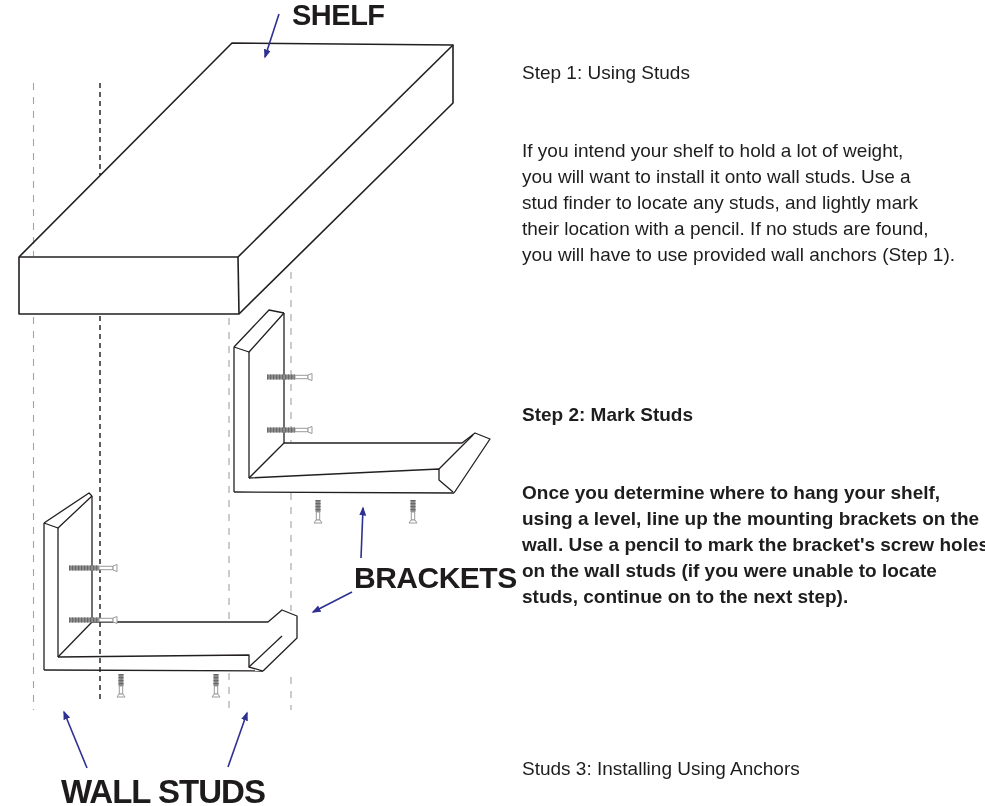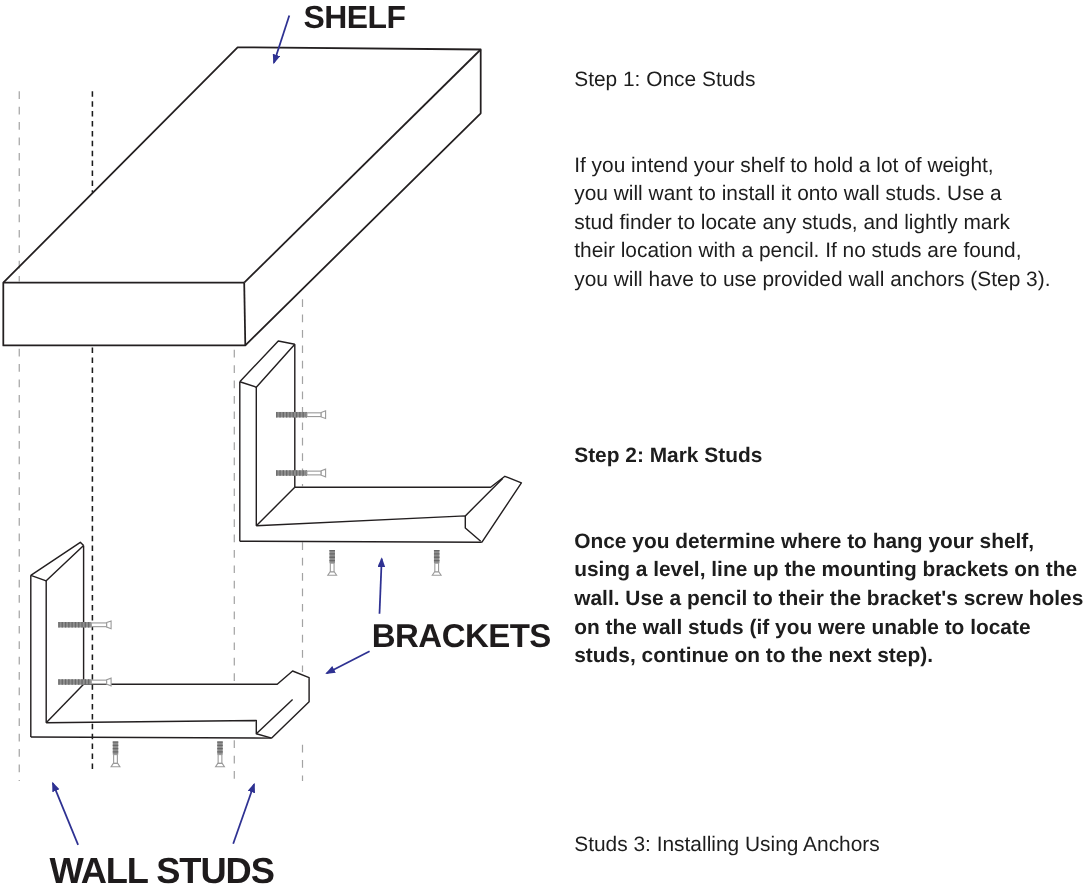--- a/index.html
+++ b/index.html
@@ -3,21 +3,21 @@
 <meta charset="utf-8">
 <style>
   html,body{margin:0;padding:0;}
   body{
     width:985px;height:806px;
     background:#ffffff;
     position:relative;
     overflow:hidden;
     font-family:"Liberation Sans", sans-serif;
   }
-  .diagram-wrap{position:absolute;left:0;top:0;width:510px;height:806px;}
+  .diagram-wrap{position:absolute;left:16px;top:0;width:510px;height:806px;}
   svg{display:block;}
   svg text{
     font-family:"Liberation Sans", sans-serif;
     font-weight:bold;
     fill:#1e1b1c;
   }
   .label-shelf{font-size:29px;letter-spacing:-0.5px;}
   .label-brackets{font-size:30px;letter-spacing:-0.5px;}
   .label-wallstuds{font-size:33px;letter-spacing:-1px;}
   .steps{
@@ -161,32 +161,32 @@
   </g>
 
   <text class="label-shelf" x="276" y="25">SHELF</text>
   <text class="label-brackets" x="338" y="588">BRACKETS</text>
   <text class="label-wallstuds" x="45" y="803">WALL STUDS</text>
 </svg>
 </div>
 
 <div class="steps">
   <div class="step gap-a">
-    <div class="step-title">Step 1: Once Studs</div>
+    <div class="step-title">Step 1: Using Studs</div>
     <div class="step-body">If you intend your shelf to hold a lot of weight,
 you will want to install it onto wall studs. Use a
 stud finder to locate any studs, and lightly mark
 their location with a pencil. If no studs are found,
-you will have to use provided wall anchors (Step 3).</div>
+you will have to use provided wall anchors (Step 1).</div>
   </div>
   <div class="step gap-b">
     <div class="step-title">Step 2: Mark Studs</div>
     <div class="step-body">Once you determine where to hang your shelf,
 using a level, line up the mounting brackets on the
-wall. Use a pencil to their the bracket's screw holes
+wall. Use a pencil to mark the bracket's screw holes
 on the wall studs (if you were unable to locate
 studs, continue on to the next step).</div>
   </div>
   <div class="step gap-c">
     <div class="step-title">Studs 3: Installing Using Anchors</div>
     
   </div>
 
 </div>
 

